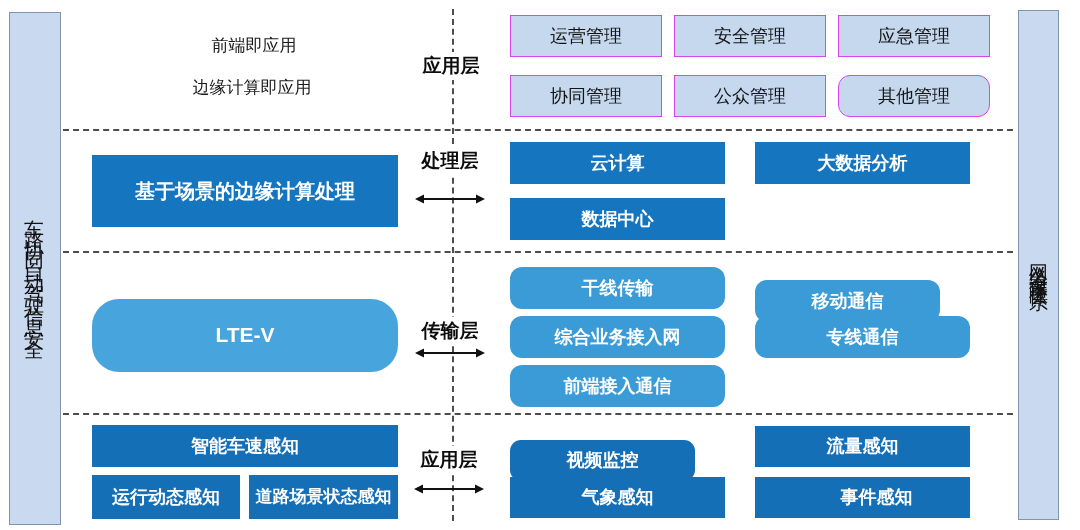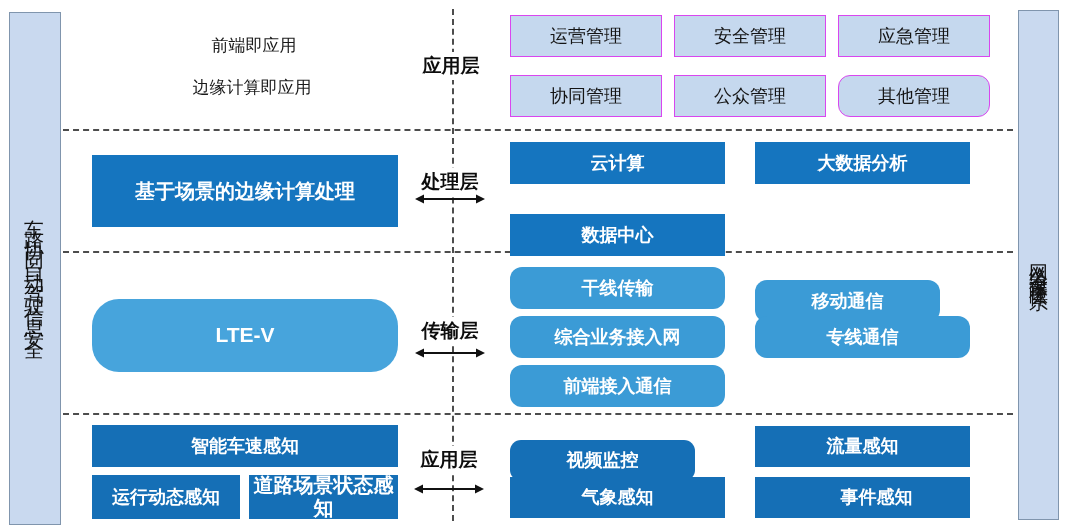--- a/index.html
+++ b/index.html
@@ -44,21 +44,21 @@
 
   <div class="vdash" style="left:452px;top:9px;height:512px;"></div>
   <div class="hdash" style="left:63px;top:129px;width:950px;"></div>
   <div class="hdash" style="left:63px;top:251px;width:950px;"></div>
   <div class="hdash" style="left:63px;top:413px;width:950px;"></div>
 
   <div class="note" style="left:254px;top:45px;">前端即应用</div>
   <div class="note" style="left:252px;top:87px;">边缘计算即应用</div>
 
   <div class="layer-label" style="left:451px;top:66px;">应用层</div>
-  <div class="layer-label" style="left:450px;top:182px;text-align:right;">处理层</div>
+  <div class="layer-label" style="left:450px;top:161px;text-align:right;">处理层</div>
   <div class="layer-label" style="left:450px;top:331px;">传输层</div>
   <div class="layer-label" style="left:449px;top:460px;">应用层</div>
 
   <svg class="arrow" style="left:450px;top:199px;" width="70" height="14">
     <line x1="7" y1="7" x2="63" y2="7" stroke="#111" stroke-width="2"></line>
     <polygon points="0,7 9,2.5 9,11.5" fill="#111"></polygon>
     <polygon points="70,7 61,2.5 61,11.5" fill="#111"></polygon>
   </svg>
   <svg class="arrow" style="left:450px;top:353px;" width="70" height="14">
     <line x1="7" y1="7" x2="63" y2="7" stroke="#111" stroke-width="2"></line>
@@ -74,30 +74,30 @@
   <div class="box light" style="left:510px;top:15px;width:152px;height:42px;">运营管理</div>
   <div class="box light" style="left:674px;top:15px;width:152px;height:42px;">安全管理</div>
   <div class="box light" style="left:838px;top:15px;width:152px;height:42px;">应急管理</div>
   <div class="box light" style="left:510px;top:75px;width:152px;height:42px;">协同管理</div>
   <div class="box light" style="left:674px;top:75px;width:152px;height:42px;">公众管理</div>
   <div class="box light" style="left:838px;top:75px;width:152px;height:42px;border-radius:12px;">其他管理</div>
 
   <div class="box dark bigbox" style="left:92px;top:155px;width:306px;height:72px;">基于场景的边缘计算处理</div>
   <div class="box dark" style="left:510px;top:142px;width:215px;height:42px;">云计算</div>
   <div class="box dark" style="left:755px;top:142px;width:215px;height:42px;">大数据分析</div>
-  <div class="box dark" style="left:510px;top:214px;width:215px;height:42px;">数据中心</div>
+  <div class="box dark" style="left:510px;top:198px;width:215px;height:42px;">数据中心</div>
 
   <div class="box lte" style="left:92px;top:299px;width:306px;height:73px;">LTE-V</div>
   <div class="box mid" style="left:510px;top:267px;width:215px;height:42px;">干线传输</div>
   <div class="box mid" style="left:755px;top:280px;width:185px;height:42px;">移动通信</div>
   <div class="box mid" style="left:510px;top:316px;width:215px;height:42px;">综合业务接入网</div>
   <div class="box mid" style="left:755px;top:316px;width:215px;height:42px;">专线通信</div>
   <div class="box mid" style="left:510px;top:365px;width:215px;height:42px;">前端接入通信</div>
 
   <div class="box perc" style="left:92px;top:425px;width:306px;height:42px;">智能车速感知</div>
   <div class="box perc" style="left:92px;top:475px;width:148px;height:44px;">运行动态感知</div>
-  <div class="box perc" style="left:249px;top:475px;width:149px;height:44px;font-size:20px;">道路场景状态感知</div>
+  <div class="box perc" style="left:249px;top:475px;width:149px;height:44px;font-size:17px;">道路场景状态感知</div>
   <div class="box perc" style="left:510px;top:440px;width:185px;height:41px;border-radius:11px;">视频监控</div>
   <div class="box perc" style="left:755px;top:426px;width:215px;height:41px;">流量感知</div>
   <div class="box perc" style="left:510px;top:477px;width:215px;height:41px;">气象感知</div>
   <div class="box perc" style="left:755px;top:477px;width:215px;height:41px;padding-left:28px;">事件感知</div>
 
 </div>
 
 </body></html>

